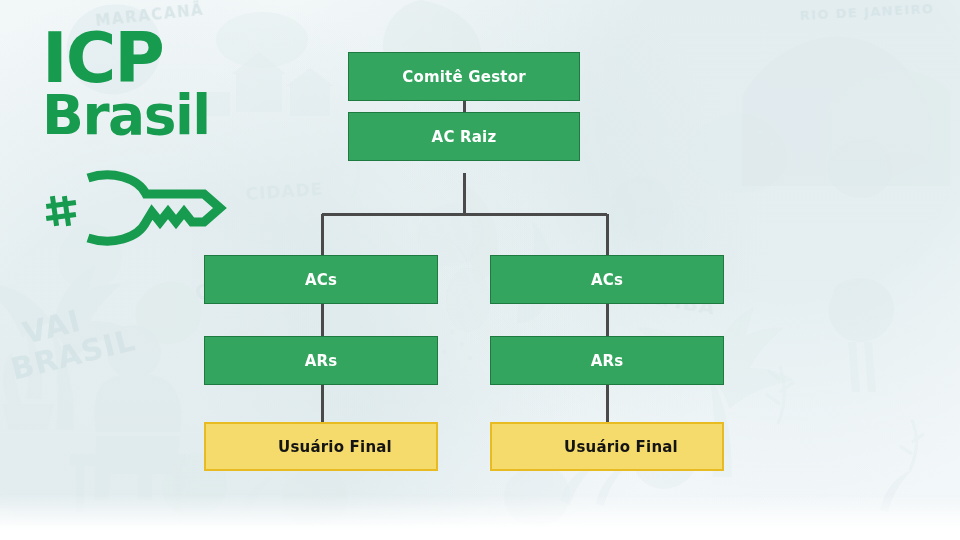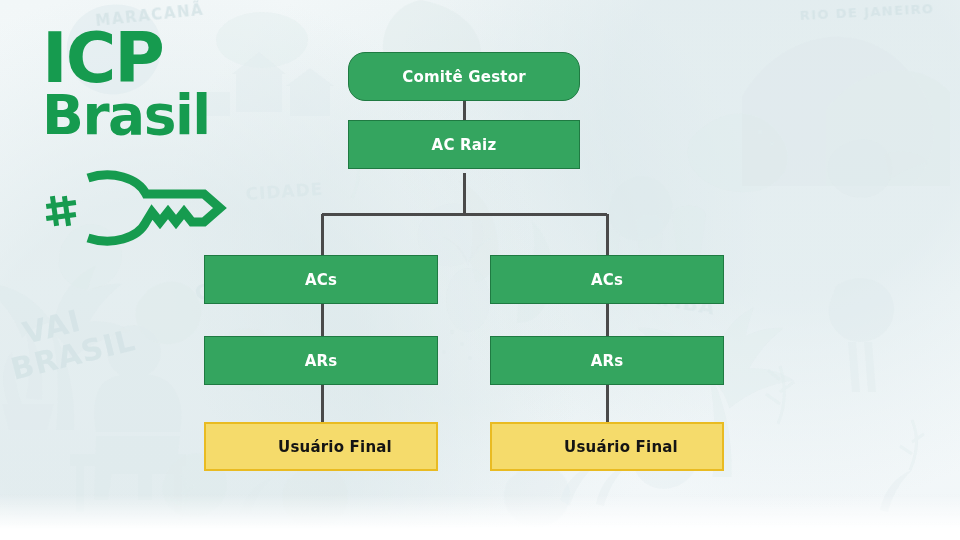--- a/index.html
+++ b/index.html
@@ -110,22 +110,22 @@
     border: 1px solid #1f7a42;
     color: #ffffff;
   }
   .node.yellow {
     background: #f5db6b;
     border: 2px solid #e9bb22;
     color: #141414;
     padding-left: 28px;
   }
 
-  #node-comite   { left: 348px; top:  52px; width: 232px; height: 49px; border-radius: 17px; }
-  #node-acraiz   { left: 348px; top: 120px; width: 232px; height: 49px; }
+  #node-comite   { left: 348px; top:  52px; width: 232px; height: 49px; }
+  #node-acraiz   { left: 348px; top: 112px; width: 232px; height: 49px; }
   #node-acs-l    { left: 204px; top: 255px; width: 234px; height: 49px; }
   #node-acs-r    { left: 490px; top: 255px; width: 234px; height: 49px; }
   #node-ars-l    { left: 204px; top: 336px; width: 234px; height: 49px; }
   #node-ars-r    { left: 490px; top: 336px; width: 234px; height: 49px; }
   #node-user-l   { left: 204px; top: 422px; width: 234px; height: 49px; }
   #node-user-r   { left: 490px; top: 422px; width: 234px; height: 49px; }
 </style>
 </head>
 <body>
 

